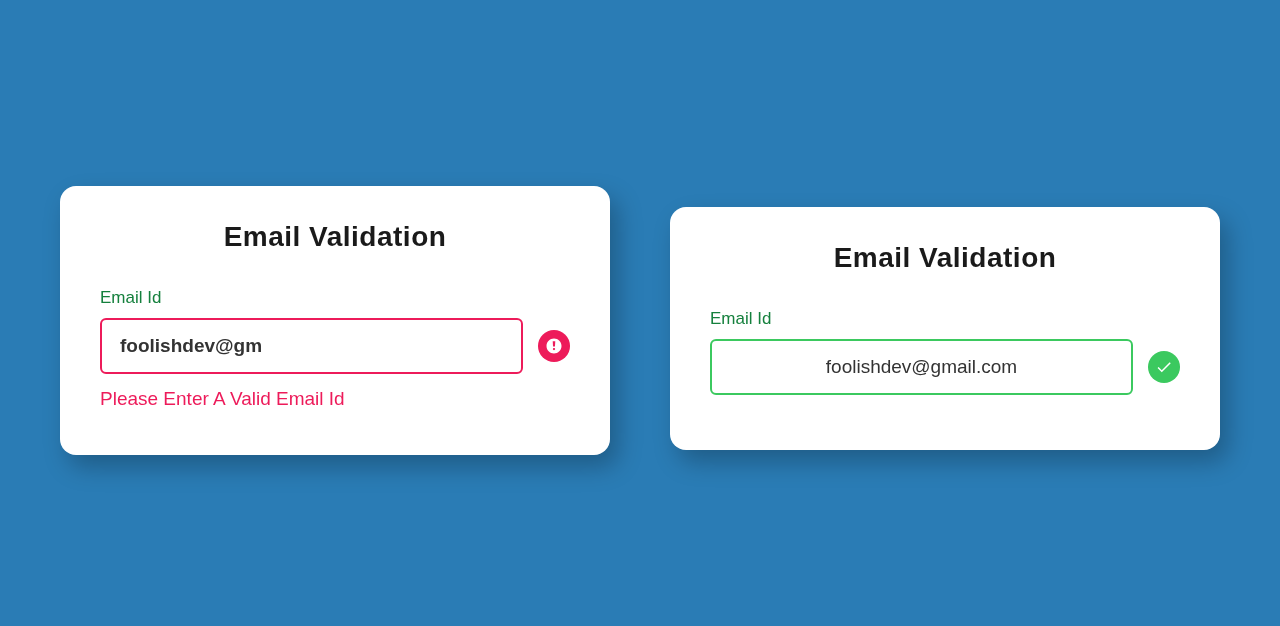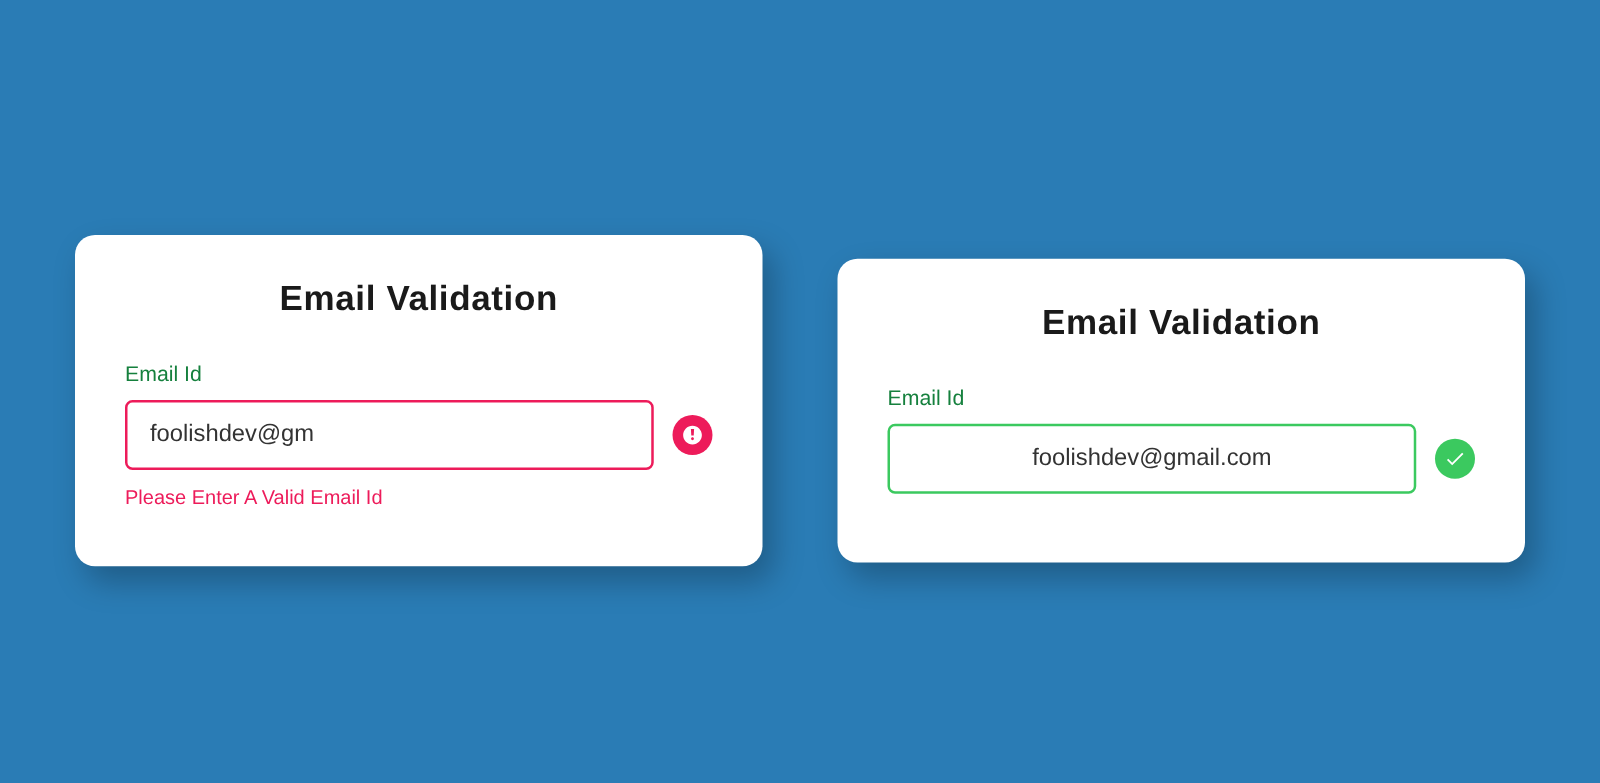--- a/index.html
+++ b/index.html
@@ -66,20 +66,21 @@
       font-size: 19px;
       border-radius: 6px;
       outline: none;
       font-family: inherit;
       color: #333;
       background: #fff;
     }
 
     .email-input.error {
       border: 2px solid #ed1b5a;
+      font-weight: bold;
     }
 
     .email-input.success {
       border: 2px solid #3bc95f;
       text-align: center;
     }
 
     .status-icon {
       width: 32px;
       height: 32px;
@@ -99,21 +100,21 @@
     }
 
     .status-icon svg {
       width: 18px;
       height: 18px;
       fill: #fff;
     }
 
     .error-message {
       color: #ed1b5a;
-      font-size: 16px;
+      font-size: 19px;
       margin-top: 14px;
       font-weight: 500;
     }
   </style>
 </head>
 <body>
 
 <div class="card left">
   <h1 class="card-title">Email Validation</h1>
   <div class="field-group">

